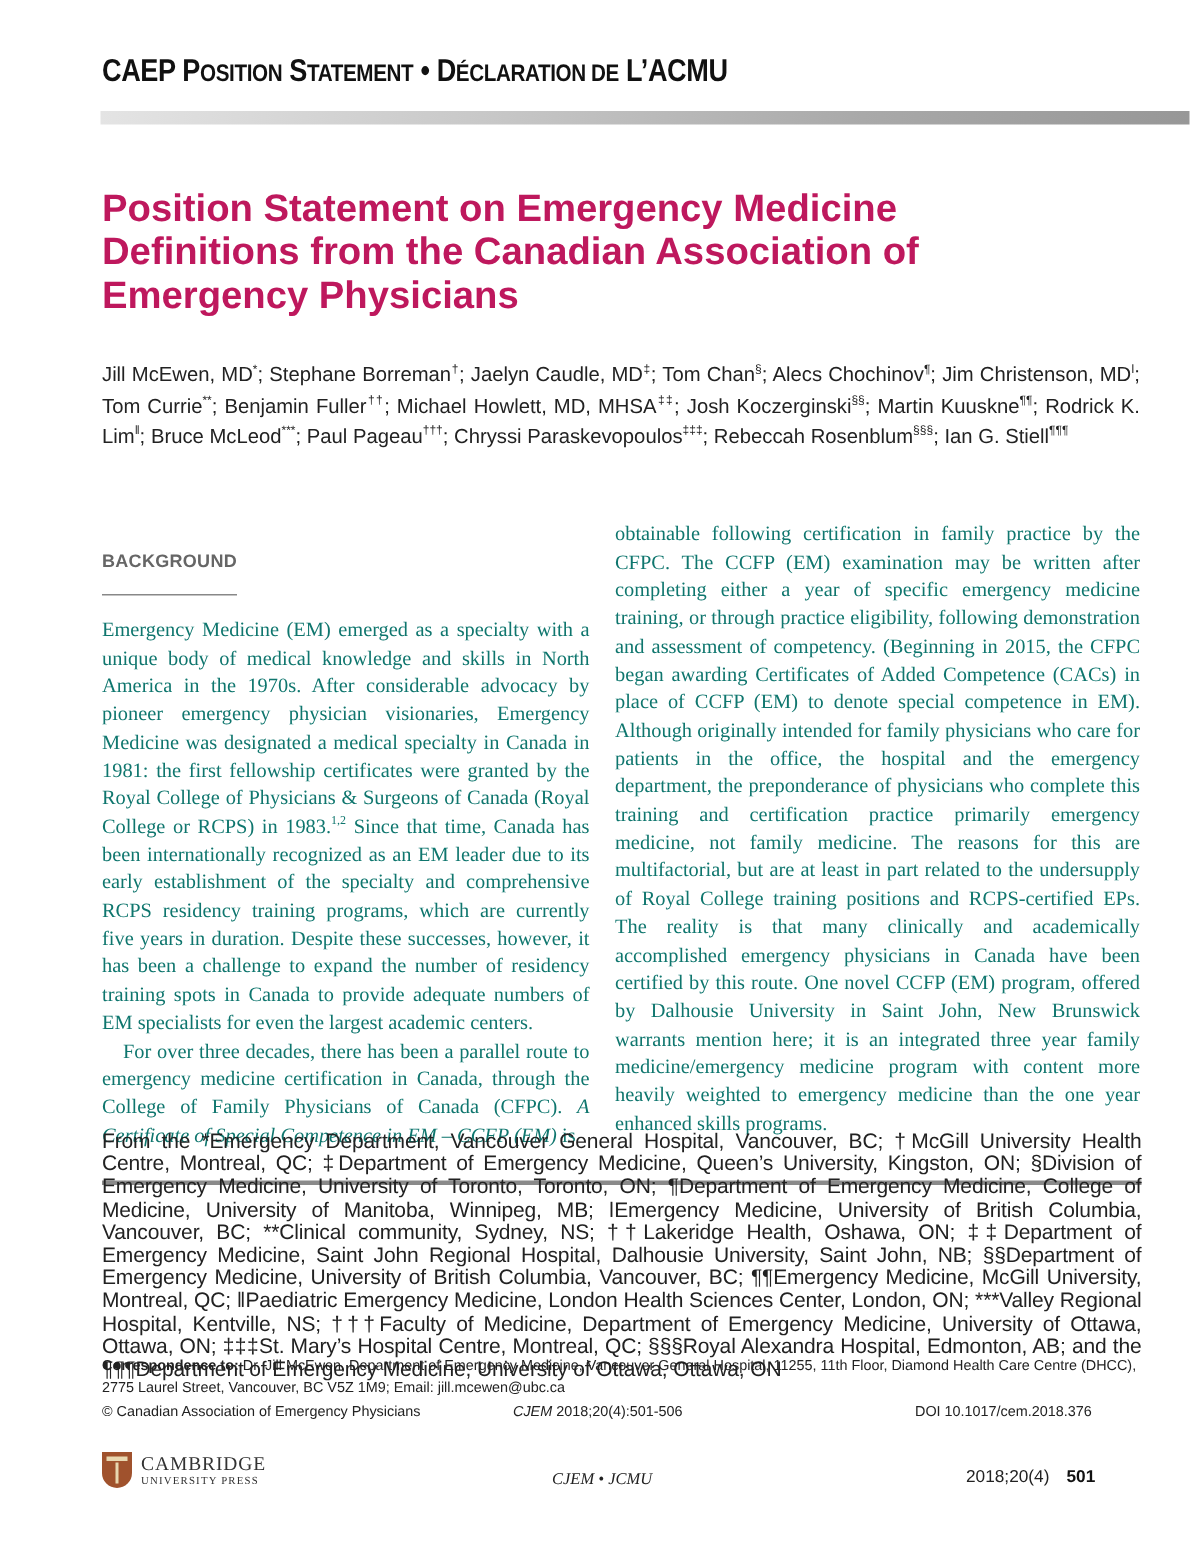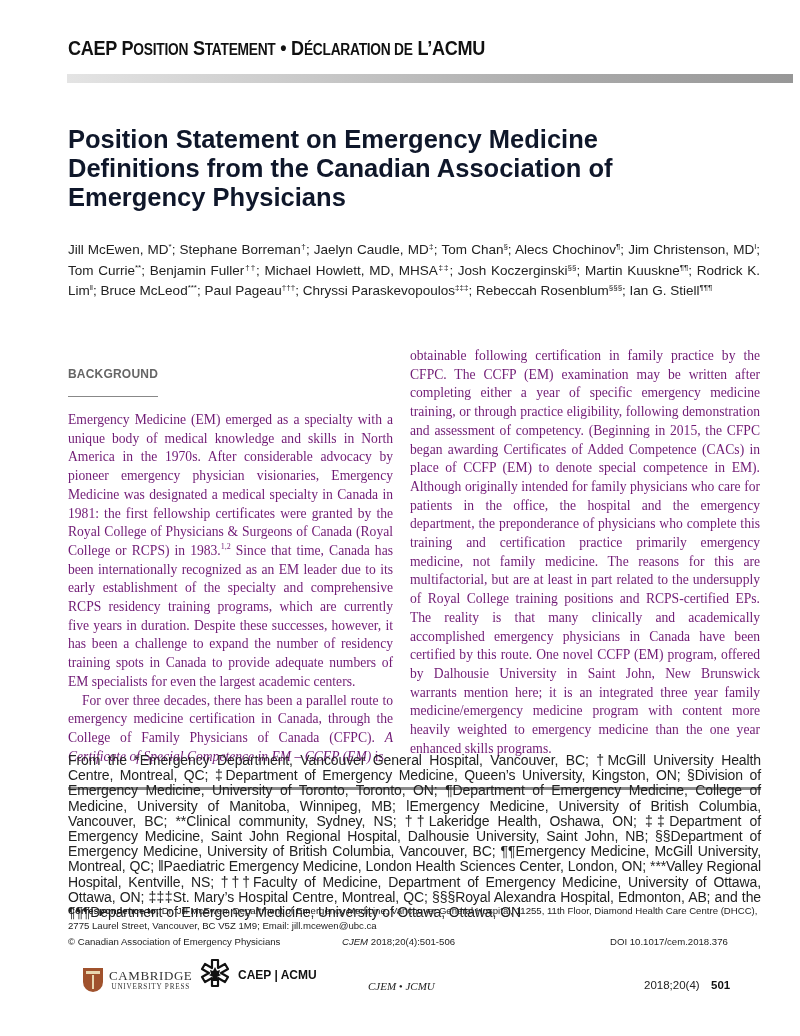--- a/index.html
+++ b/index.html
@@ -14,21 +14,21 @@
   }
   .running-head .sc { font-size: 16px; }
   .head-bar {
     position: absolute; left: 67px; top: 74px; width: 726px; height: 9px;
     background: linear-gradient(to right, #e4e4e4 0%, #c8c8c8 35%, #a9a9a9 70%, #979797 100%);
   }
 
   .title {
     position: absolute; left: 68px; top: 125px; width: 640px;
     font-family: "Liberation Sans", sans-serif; font-weight: bold;
-    font-size: 25.5px; line-height: 29px; color: #0f172a;
+    font-size: 25.5px; line-height: 29px; color: #be185d;
   }
 
   .authors {
     position: absolute; left: 68px; top: 240px; width: 692px;
     font-family: "Liberation Sans", sans-serif; font-size: 13.5px;
     line-height: 20.5px; text-align: justify; color: #222;
   }
   .authors sup { font-size: 8px; line-height: 0; }
 
   .col-left { position: absolute; left: 68px; top: 347px; width: 325px; }
@@ -39,21 +39,21 @@
     line-height: 19px; text-align: justify; color: #222;
   }
   .section-head {
     margin-top: 20px; display: inline-block;
     font-family: "Liberation Sans", sans-serif; font-weight: bold;
     font-size: 12px; color: #666; letter-spacing: 0.2px;
     border-bottom: 1px solid #888; padding-bottom: 15px;
   }
   .body-text {
     font-family: "Liberation Serif", serif; font-size: 13.6px;
-    line-height: 18.7px; text-align: justify; color: #701a75;
+    line-height: 18.7px; text-align: justify; color: #0f766e;
   }
   .body-text p { margin: 0; }
   .body-text p.indent { text-indent: 14px; }
   .col-left .body-text { margin-top: 14px; }
   .body-text sup { font-size: 8px; line-height: 0; }
 
   .footnote-rule {
     position: absolute; left: 68px; top: 787px; width: 693px; height: 3px; background: #8a8a8a;
   }
   .affiliations {
@@ -74,21 +74,21 @@
     font-family: "Liberation Sans", sans-serif; font-size: 9.6px; color: #222;
   }
   .copyright-row .c1 { position: absolute; left: 0; }
   .copyright-row .c2 { position: absolute; left: 274px; }
   .copyright-row .c2 i { font-style: italic; }
   .copyright-row .c3 { position: absolute; left: 542px; }
 
   .footer {
     position: absolute; left: 68px; top: 958px; width: 693px; height: 40px;
   }
-  .cup-logo { position: absolute; left: 15px; top: 10px; display: flex; align-items: center; gap: 6px; text-align: center; }
+  .cup-logo { position: absolute; left: 0; top: 10px; display: flex; align-items: center; gap: 6px; }
   .cup-shield {
     width: 20px; height: 24px; background: #a0522d; position: relative;
     border-radius: 0 0 10px 10px;
   }
   .cup-shield::before {
     content: ""; position: absolute; left: 3px; top: 3px; width: 14px; height: 3px; background: #e8d7b0;
   }
   .cup-shield::after {
     content: ""; position: absolute; left: 9px; top: 7px; width: 2px; height: 14px; background: #e8d7b0;
   }
@@ -144,25 +144,16 @@
 </div>
 
 <div class="footer">
   <div class="cup-logo">
     <div class="cup-shield"></div>
     <div class="cup-text">
       <div class="big">CAMBRIDGE</div>
       <div class="small">UNIVERSITY PRESS</div>
     </div>
   </div>
-  <div class="caep-logo">
-    <svg width="34" height="34" viewBox="0 0 34 34">
-      <g fill="none" stroke="#111" stroke-width="2.2" stroke-linejoin="round">
-        <path d="M14 2 h6 v8 l7 -4 l3 5 l-7 4 l7 4 l-3 5 l-7 -4 v8 h-6 v-8 l-7 4 l-3 -5 l7 -4 l-7 -4 l3 -5 l7 4 z"></path>
-      </g>
-      <path d="M17 9 l2 4 l3 -1 l-1 4 l2 1 l-4 2 v4 h-4 v-4 l-4 -2 l2 -1 l-1 -4 l3 1 z" fill="#111"></path>
-    </svg>
-    <span class="caep-text">CAEP | ACMU</span>
-  </div>
   <span class="journal-name">CJEM • JCMU</span>
   <span class="issue">2018;20(4)</span>
   <span class="page-num">501</span>
 </div>
 
 </body></html>

